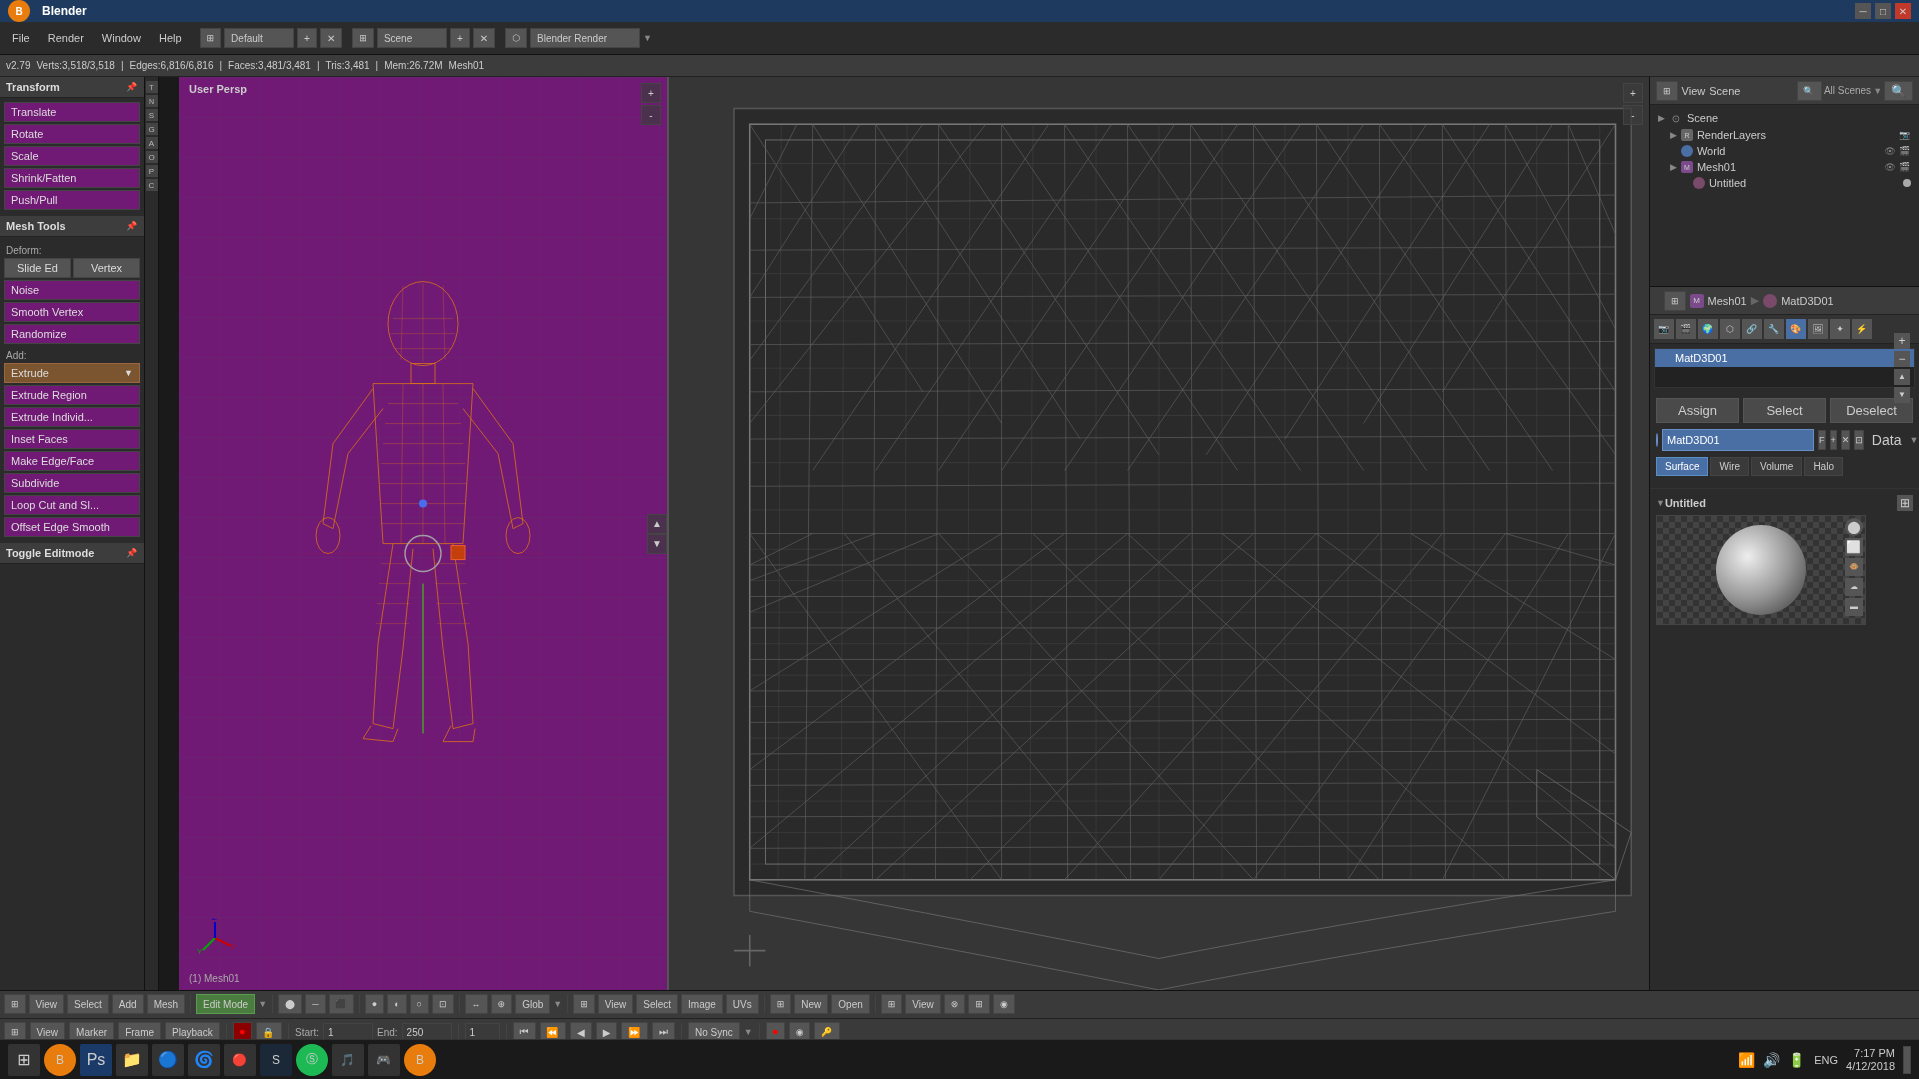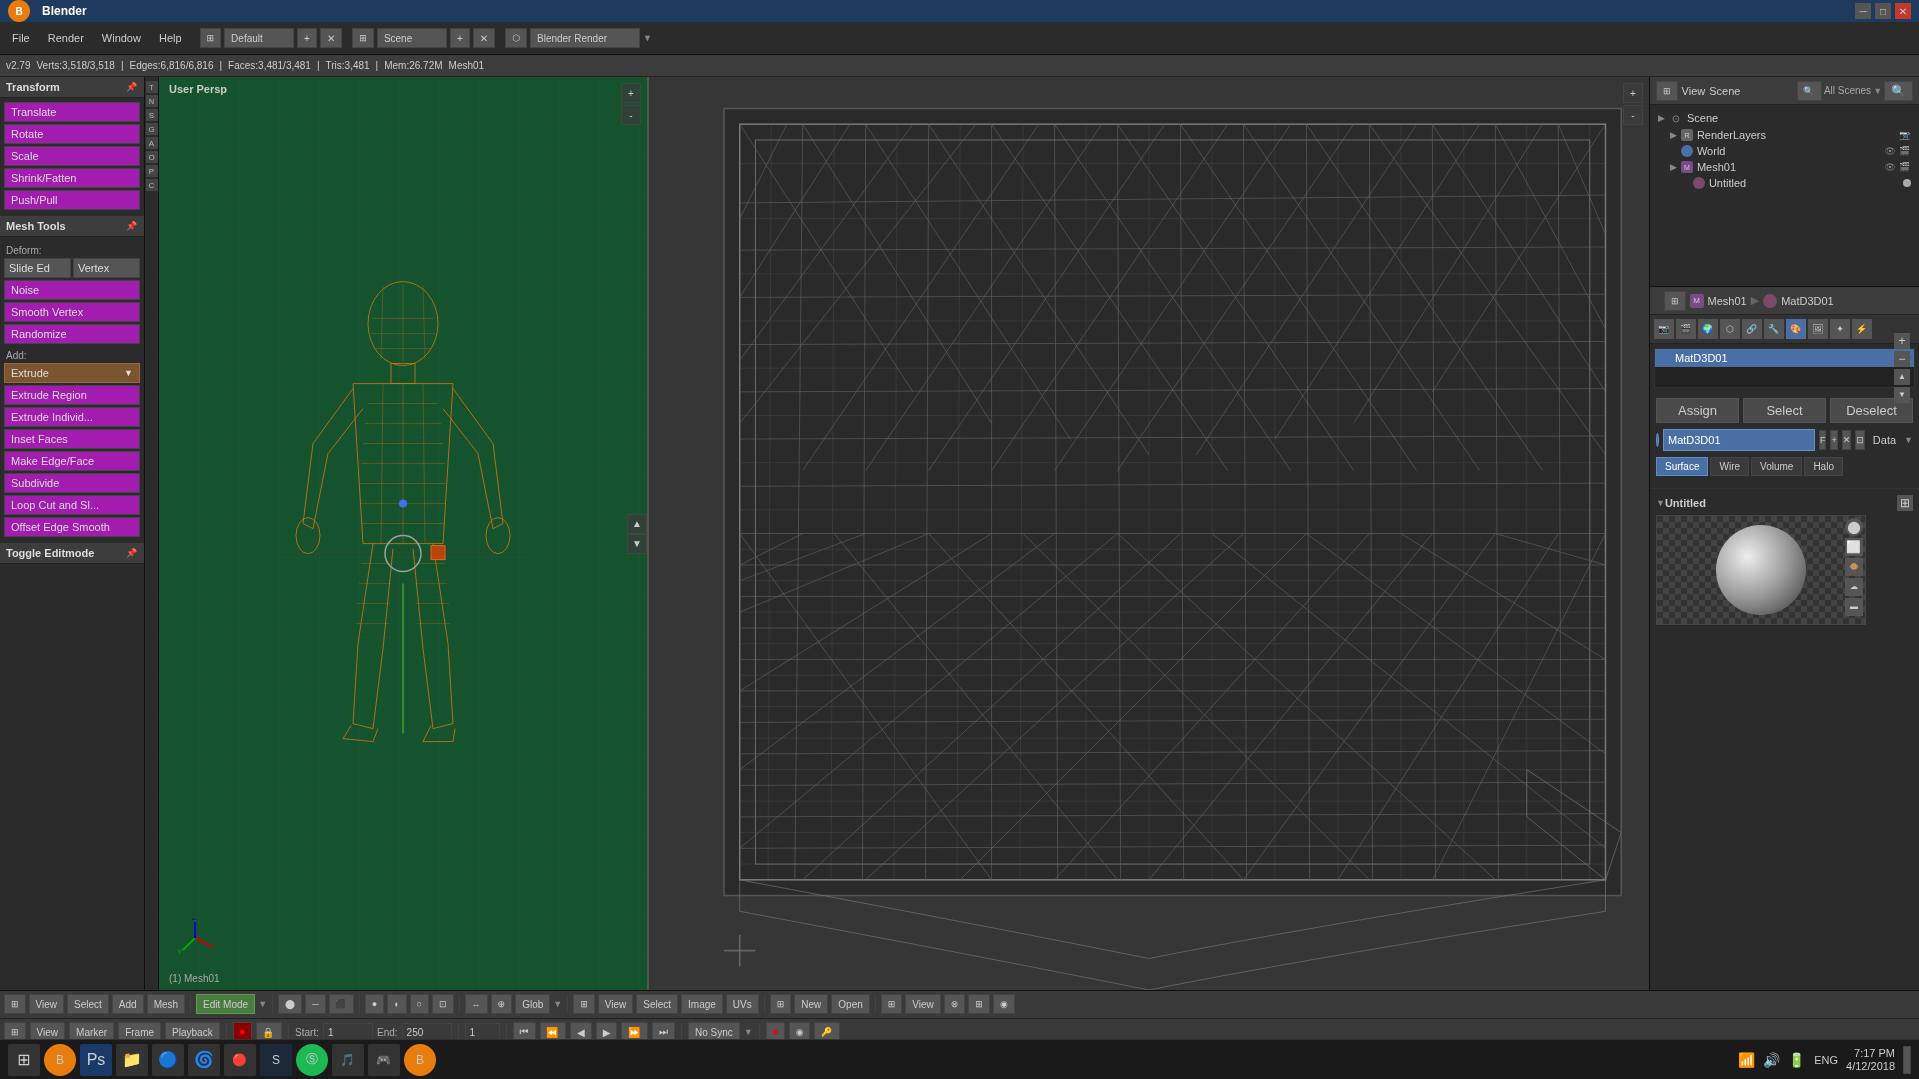--- a/index.html
+++ b/index.html
@@ -138,21 +138,21 @@
       font-size: 11px;
       color: #ddd;
     }
     .panel-content {
       padding: 4px;
     }
 
     .tool-btn {
       display: block;
       width: 100%;
-      background: #a21caf;
+      background: #701a75;
       border: 1px solid #444;
       color: #ddd;
       font-size: 11px;
       padding: 3px 6px;
       margin-bottom: 2px;
       cursor: pointer;
       text-align: left;
     }
 
     .tool-btn-row {
@@ -161,21 +161,21 @@
       margin-bottom: 2px;
     }
     .tool-btn-half {
       flex: 1;
       background: #545454;
       border: 1px solid #444;
       color: #ddd;
       font-size: 11px;
       padding: 3px 4px;
       cursor: pointer;
-      text-align: left;
+      text-align: center;
     }
 
     .section-label {
       color: #aaa;
       font-size: 10px;
       padding: 4px 2px 2px;
     }
 
     .tool-btn-orange {
       background: #7a5530 !important;
@@ -202,23 +202,24 @@
       display: flex;
       align-items: center;
       justify-content: center;
       cursor: pointer;
       color: #bbb;
     }
 
     
     #viewport-area {
       flex: 1;
-      background: #14532d;
+      background: #701a75;
       position: relative;
       overflow: hidden;
+      margin-left: 20px;
     }
 
     #viewport-label {
       position: absolute;
       top: 6px;
       left: 10px;
       color: #ccc;
       font-size: 11px;
       font-weight: bold;
       z-index: 10;
@@ -1120,21 +1121,21 @@
           <button class="mat-action-btn">Deselect</button>
         </div>
 
         <div id="material-name-row">
           <span class="material-dot"></span>
           <input class="material-name-input" type="text" value="MatD3D01" style="">
           <button class="mat-side-btn">F</button>
           <button class="mat-side-btn">+</button>
           <button class="mat-side-btn">✕</button>
           <button class="mat-side-btn">⊡</button>
-          <span style="color:#ccc;font-size:11px;padding:0 4px">Data</span>
+          <span style="color:#ccc;font-size:14px;padding:0 4px">Data</span>
           <span style="color:#888;font-size:9px">▼</span>
         </div>
 
         <div class="mat-tabs" style="margin-top:6px">
           <button class="mat-tab active">Surface</button>
           <button class="mat-tab">Wire</button>
           <button class="mat-tab">Volume</button>
           <button class="mat-tab">Halo</button>
         </div>
       </div>

